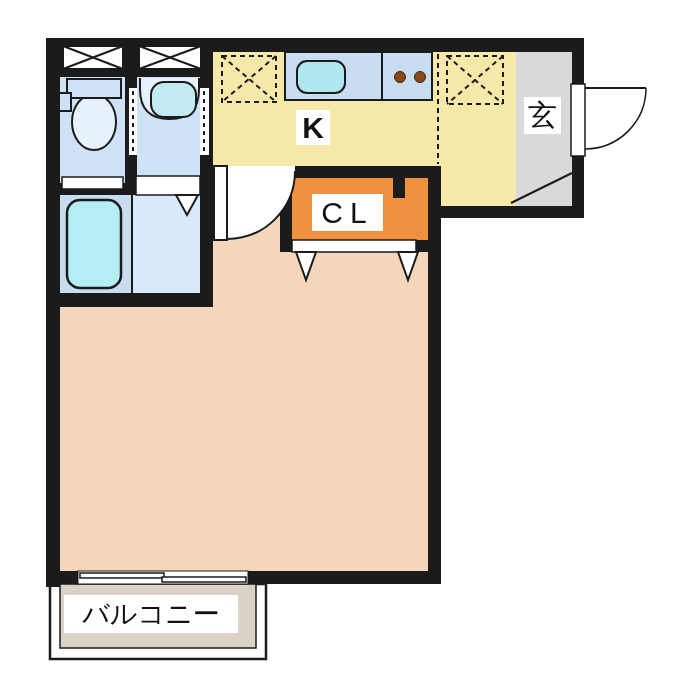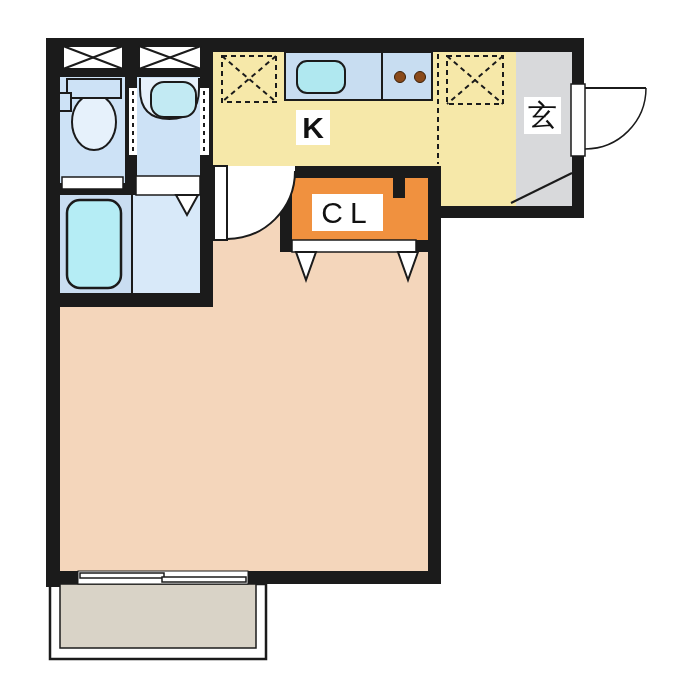--- a/index.html
+++ b/index.html
@@ -145,13 +145,14 @@
   <g>
     <rect x="78" y="571" width="170" height="13" fill="#ffffff" stroke="#1b1b1b" stroke-width="1"></rect>
     <rect x="80" y="573" width="84" height="5" fill="#ffffff" stroke="#1b1b1b" stroke-width="1.5"></rect>
     <rect x="162" y="577" width="84" height="5" fill="#ffffff" stroke="#1b1b1b" stroke-width="1.5"></rect>
   </g>
 </svg>
 
   <div class="room-label lbl-k">K</div>
   <div class="room-label lbl-gen">玄</div>
   <div class="room-label lbl-cl">CL</div>
+  <div class="room-label lbl-balcony">バルコニー</div>
 </div>
 
 </body></html>

